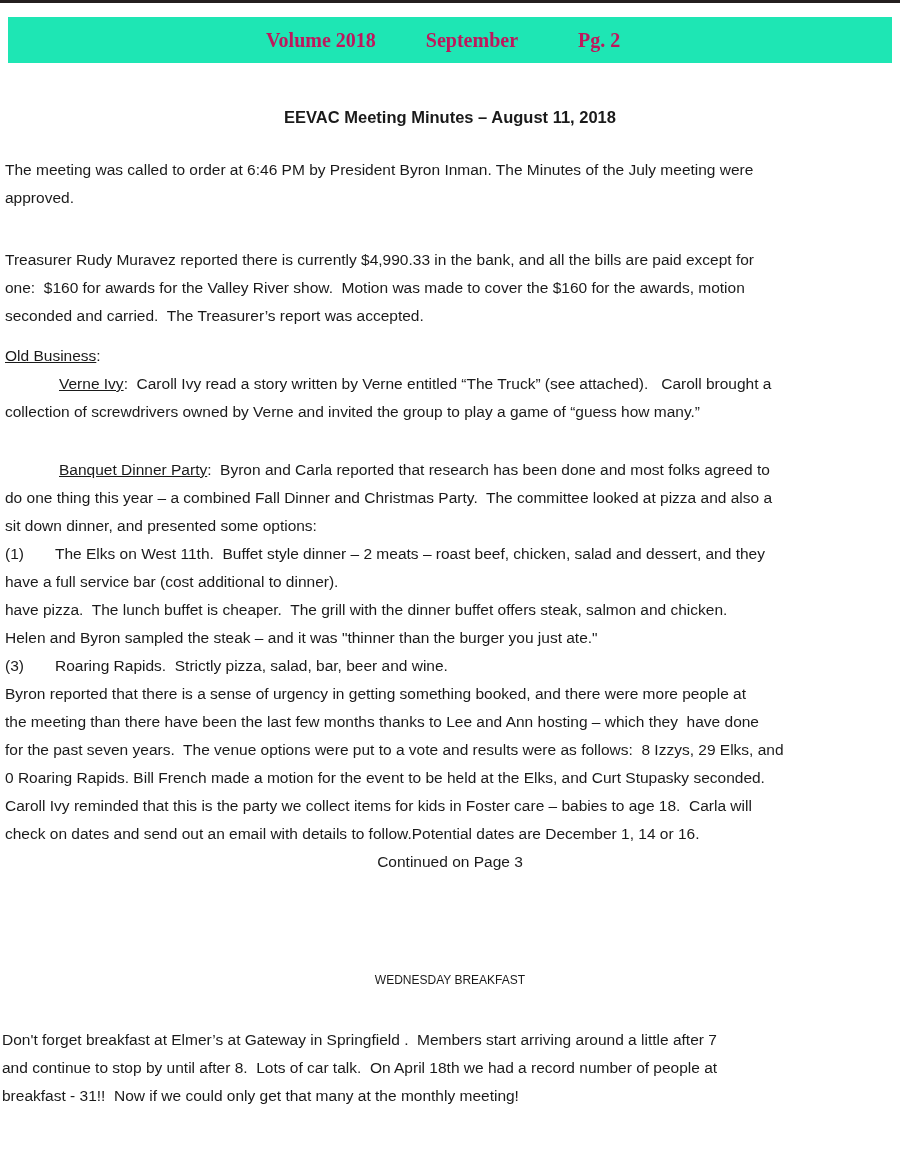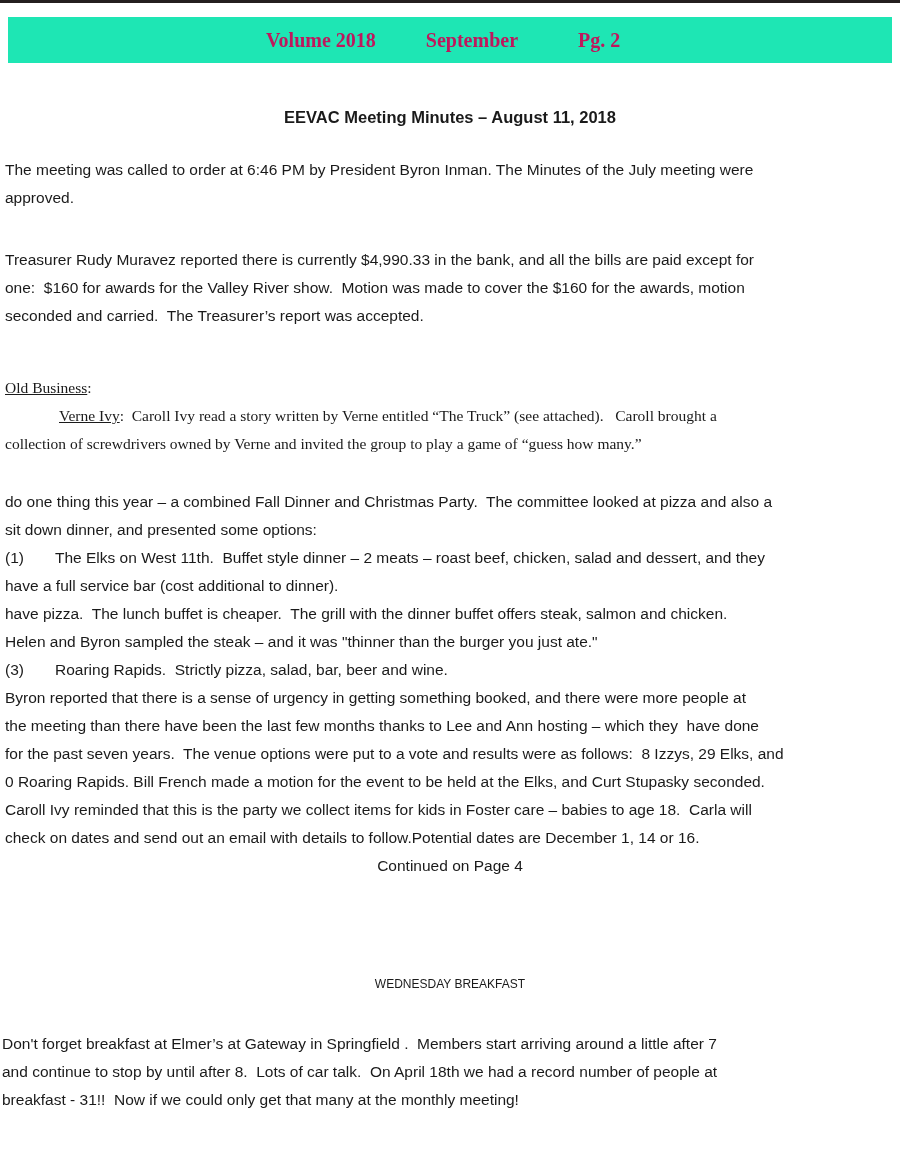--- a/index.html
+++ b/index.html
@@ -35,21 +35,21 @@
     white-space:pre;
   }
   .body { padding-left:5px; padding-right:5px; font-size:15.5px; }
   .ln { line-height:28px; white-space:pre; }
   .center { text-align:center; }
   .ind { padding-left:54px; }
   .num { display:inline-block; width:50px; }
   .u { text-decoration:underline; }
   .p1 { margin-top:28px; }
   .p2 { margin-top:34px; }
-  .p-oldbiz { margin-top:44px;font-family:Liberation Serif, serif; }
+  .p-oldbiz { margin-top:12px; }
   .p-banquet { margin-top:30px; }
   .breakfast-heading {
     margin-top:90px;
     text-align:center;
     font-weight:400;
     font-size:12px;
     line-height:28px;
     white-space:pre;
   }
   .p-breakfast { margin-top:32px; padding-left:2px; }
@@ -82,38 +82,39 @@
       <div class="ln">seconded and carried.  The Treasurer’s report was accepted.</div>
     </div>
 
     <div class="p-oldbiz">
       <div class="ln"><span class="u">Old Business</span><span>:</span></div>
       <div class="ln ind"><span class="u">Verne Ivy</span><span>:  Caroll Ivy read a story written by Verne entitled “The Truck” (see attached).   Caroll brought a</span></div>
       <div class="ln">collection of screwdrivers owned by Verne and invited the group to play a game of “guess how many.”</div>
     </div>
 
     <div class="p-banquet">
+      <div class="ln ind"><span class="u">Banquet Dinner Party</span><span>:  Byron and Carla reported that research has been done and most folks agreed to</span></div>
       <div class="ln">do one thing this year – a combined Fall Dinner and Christmas Party.  The committee looked at pizza and also a</div>
       <div class="ln">sit down dinner, and presented some options:</div>
 
       <div class="ln"><span class="num">(1)</span><span>The Elks on West 11th.  Buffet style dinner – 2 meats – roast beef, chicken, salad and dessert, and they</span></div>
       <div class="ln">have a full service bar (cost additional to dinner).</div>
 
       <div class="ln">have pizza.  The lunch buffet is cheaper.  The grill with the dinner buffet offers steak, salmon and chicken.</div>
       <div class="ln">Helen and Byron sampled the steak – and it was "thinner than the burger you just ate."</div>
 
       <div class="ln"><span class="num">(3)</span><span>Roaring Rapids.  Strictly pizza, salad, bar, beer and wine.</span></div>
 
       <div class="ln">Byron reported that there is a sense of urgency in getting something booked, and there were more people at</div>
       <div class="ln">the meeting than there have been the last few months thanks to Lee and Ann hosting – which they  have done</div>
       <div class="ln">for the past seven years.  The venue options were put to a vote and results were as follows:  8 Izzys, 29 Elks, and</div>
       <div class="ln">0 Roaring Rapids. Bill French made a motion for the event to be held at the Elks, and Curt Stupasky seconded.</div>
       <div class="ln">Caroll Ivy reminded that this is the party we collect items for kids in Foster care – babies to age 18.  Carla will</div>
       <div class="ln">check on dates and send out an email with details to follow.Potential dates are December 1, 14 or 16.</div>
-      <div class="ln center">Continued on Page 4</div>
+      <div class="ln center">Continued on Page 3</div>
     </div>
 
   </div>
 
   <div class="breakfast-heading">WEDNESDAY BREAKFAST</div>
 
   <div class="body p-breakfast">
     <div class="ln">Don't forget breakfast at Elmer’s at Gateway in Springfield .  Members start arriving around a little after 7</div>
     <div class="ln">and continue to stop by until after 8.  Lots of car talk.  On April 18th we had a record number of people at</div>
     <div class="ln">breakfast - 31!!  Now if we could only get that many at the monthly meeting!</div>

